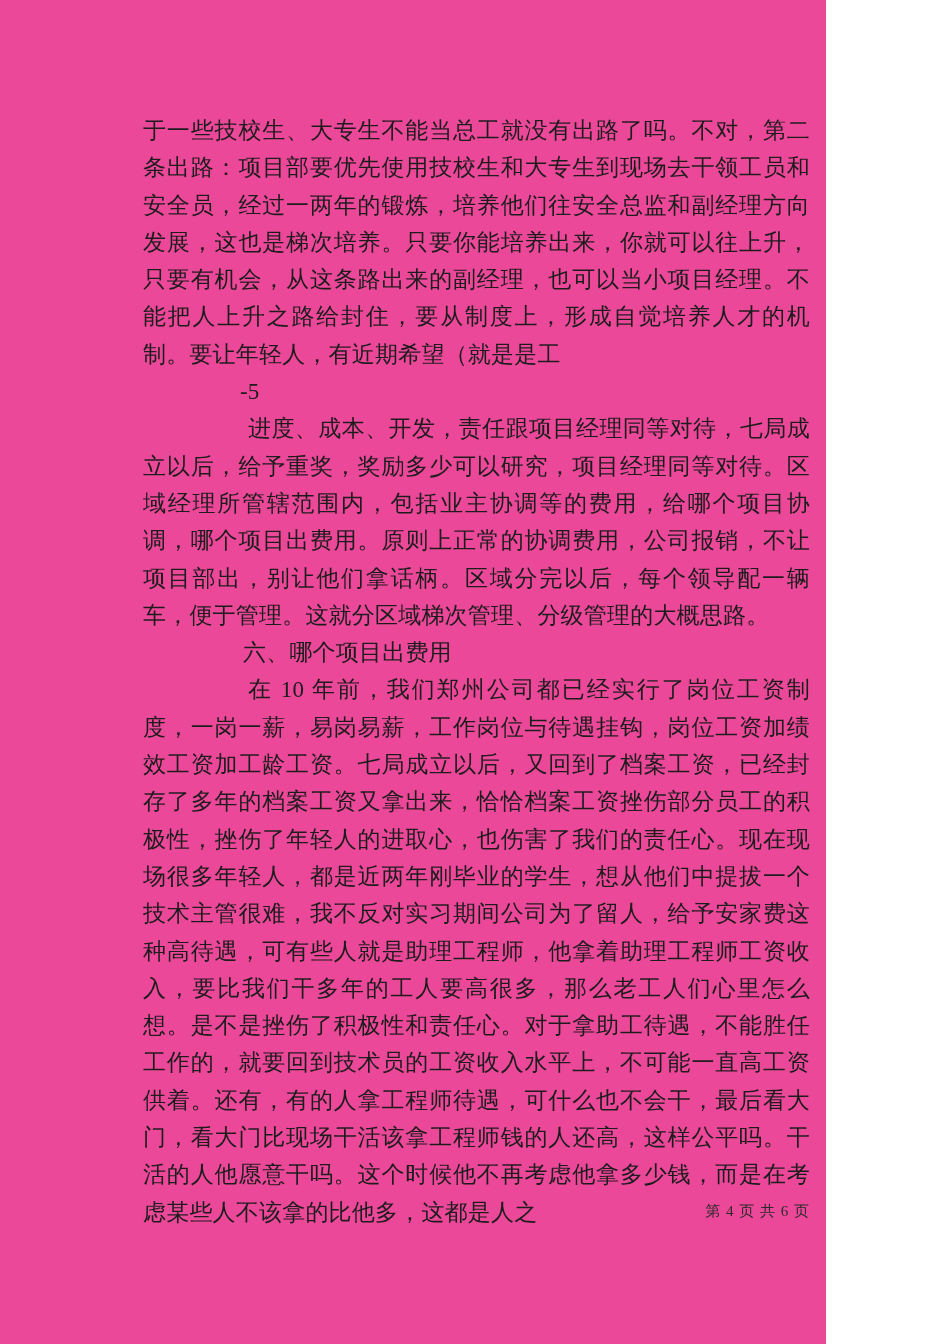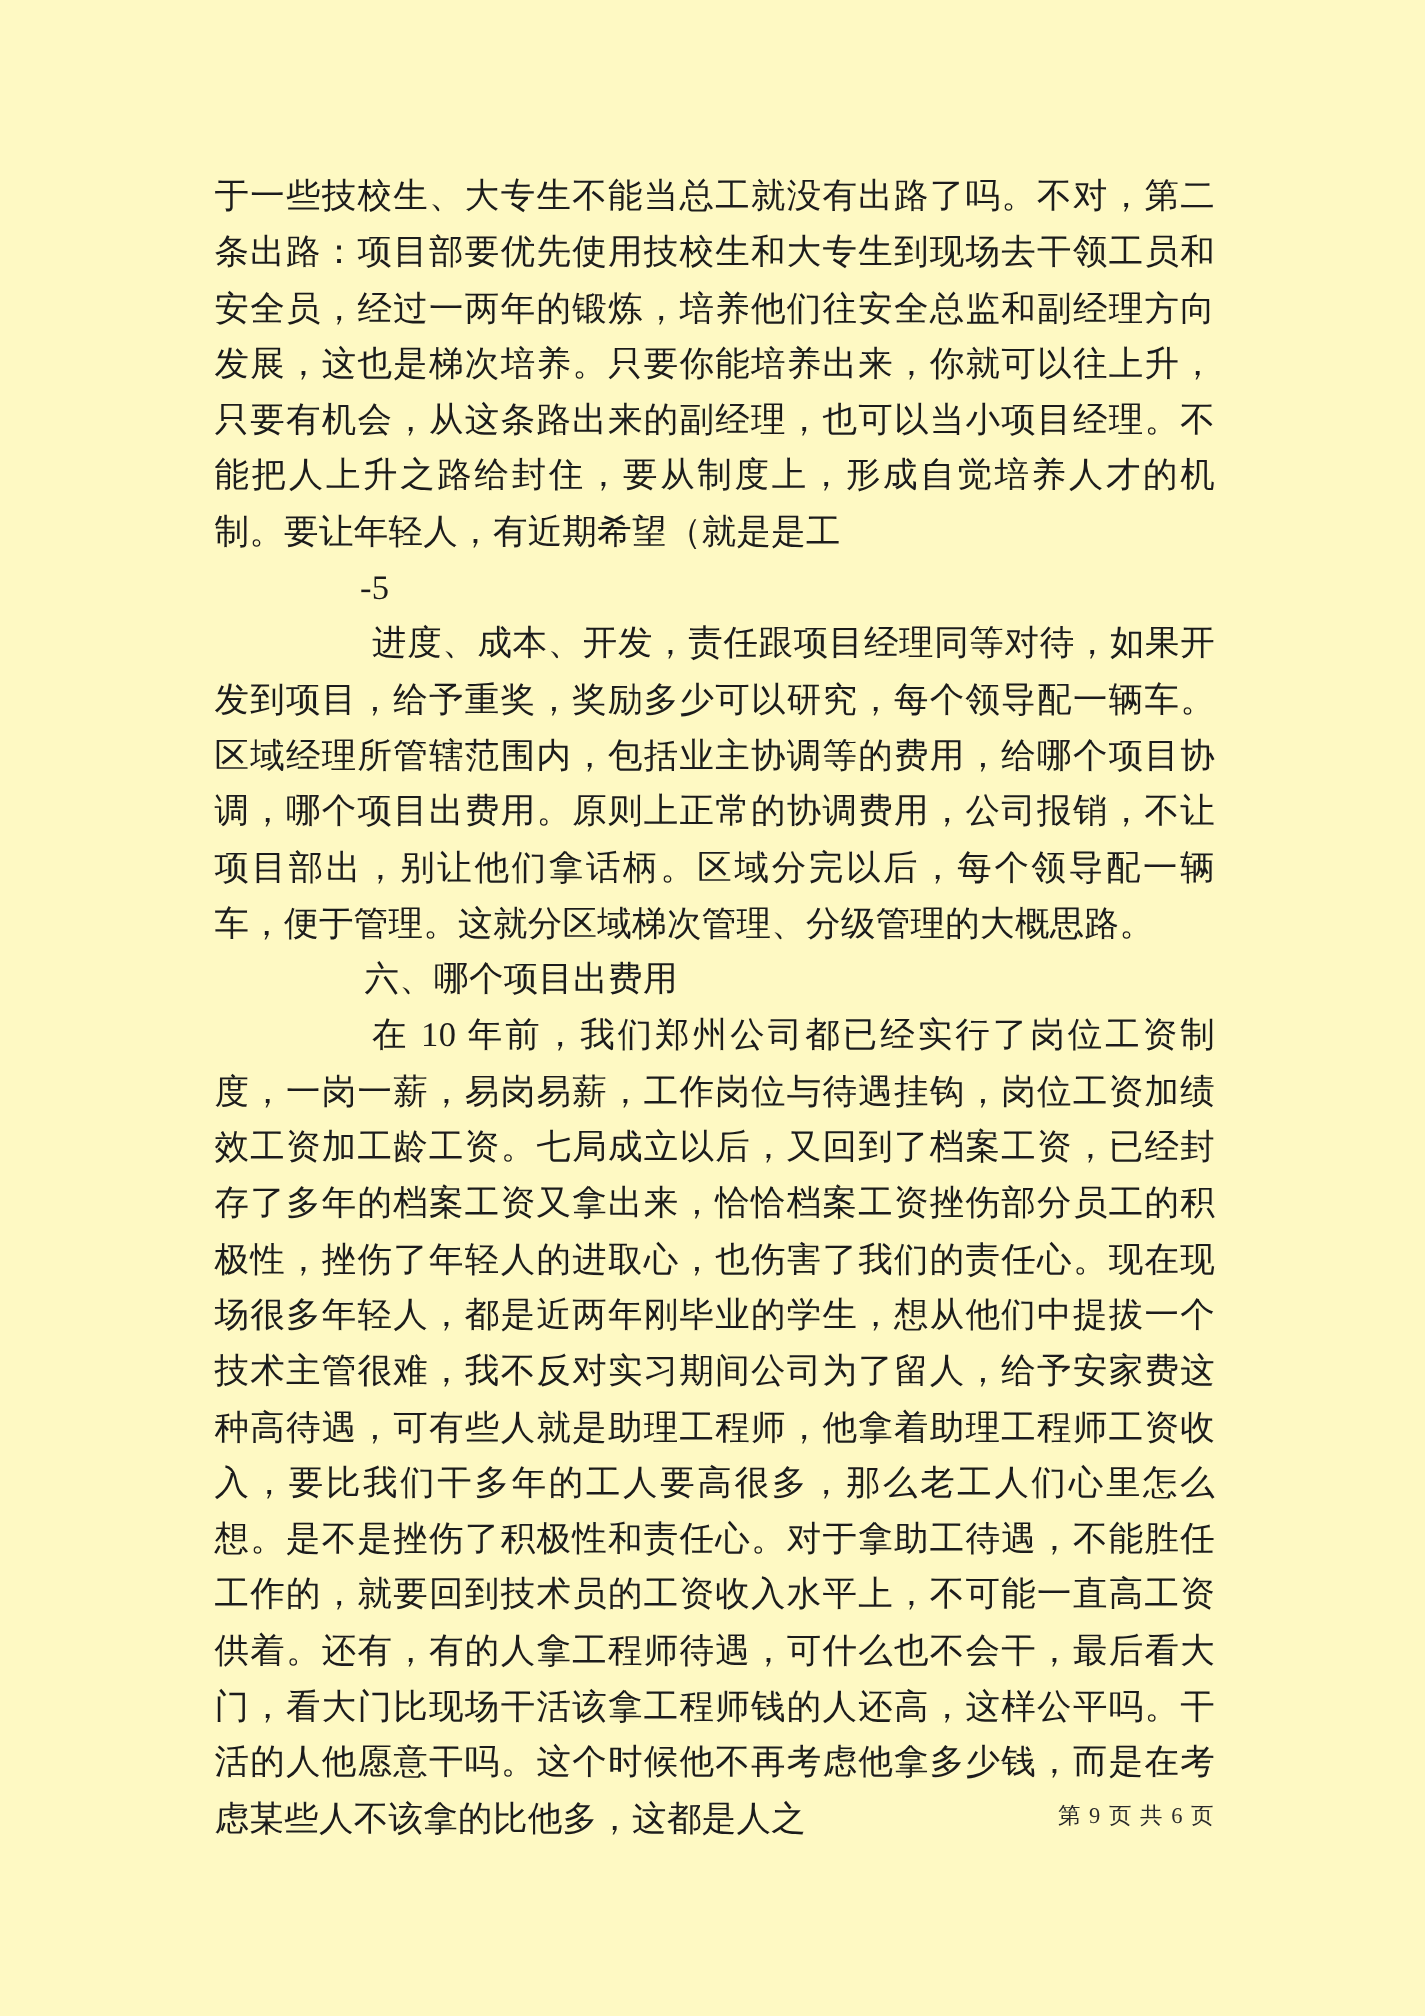--- a/index.html
+++ b/index.html
@@ -2,23 +2,23 @@
 <html><head>
 <meta charset="utf-8">
 <style>
   html, body {
     margin: 0;
     padding: 0;
     background: #ffffff;
   }
   .page {
     position: relative;
-    width: 950px;
+    width: 826px;
     height: 1344px;
-    background: #fef9c3;
+    background: #ec4899;
     overflow: hidden;
     font-family: "Liberation Serif", "DejaVu Serif", serif;
     color: #1c1c1c;
   }
   .body-text {
     position: absolute;
     left: 143px;
     top: 112px;
     width: 667px;
     font-size: 23px;
@@ -58,18 +58,18 @@
     letter-spacing: 1px;
   }
 </style>
 </head>
 <body>
 
 <div class="page">
   <div class="body-text">
     <p class="para-continuation">于一些技校生、大专生不能当总工就没有出路了吗。不对，第二条出路：项目部要优先使用技校生和大专生到现场去干领工员和安全员，经过一两年的锻炼，培养他们往安全总监和副经理方向发展，这也是梯次培养。只要你能培养出来，你就可以往上升，只要有机会，从这条路出来的副经理，也可以当小项目经理。不能把人上升之路给封住，要从制度上，形成自觉培养人才的机制。要让年轻人，有近期希望（就是是工</p>
     <p class="page-marker">-5</p>
-    <p class="para-indent">进度、成本、开发，责任跟项目经理同等对待，如果开发到项目，给予重奖，奖励多少可以研究，每个领导配一辆车。区域经理所管辖范围内，包括业主协调等的费用，给哪个项目协调，哪个项目出费用。原则上正常的协调费用，公司报销，不让项目部出，别让他们拿话柄。区域分完以后，每个领导配一辆车，便于管理。这就分区域梯次管理、分级管理的大概思路。</p>
+    <p class="para-indent">进度、成本、开发，责任跟项目经理同等对待，七局成立以后，给予重奖，奖励多少可以研究，项目经理同等对待。区域经理所管辖范围内，包括业主协调等的费用，给哪个项目协调，哪个项目出费用。原则上正常的协调费用，公司报销，不让项目部出，别让他们拿话柄。区域分完以后，每个领导配一辆车，便于管理。这就分区域梯次管理、分级管理的大概思路。</p>
     <p class="section-heading">六、哪个项目出费用</p>
     <p class="para-indent">在 10 年前，我们郑州公司都已经实行了岗位工资制度，一岗一薪，易岗易薪，工作岗位与待遇挂钩，岗位工资加绩效工资加工龄工资。七局成立以后，又回到了档案工资，已经封存了多年的档案工资又拿出来，恰恰档案工资挫伤部分员工的积极性，挫伤了年轻人的进取心，也伤害了我们的责任心。现在现场很多年轻人，都是近两年刚毕业的学生，想从他们中提拔一个技术主管很难，我不反对实习期间公司为了留人，给予安家费这种高待遇，可有些人就是助理工程师，他拿着助理工程师工资收入，要比我们干多年的工人要高很多，那么老工人们心里怎么想。是不是挫伤了积极性和责任心。对于拿助工待遇，不能胜任工作的，就要回到技术员的工资收入水平上，不可能一直高工资供着。还有，有的人拿工程师待遇，可什么也不会干，最后看大门，看大门比现场干活该拿工程师钱的人还高，这样公平吗。干活的人他愿意干吗。这个时候他不再考虑他拿多少钱，而是在考虑某些人不该拿的比他多，这都是人之</p>
   </div>
-  <div class="footer">第 9 页 共 6 页</div>
+  <div class="footer">第 4 页 共 6 页</div>
 </div>
 
 </body></html>

